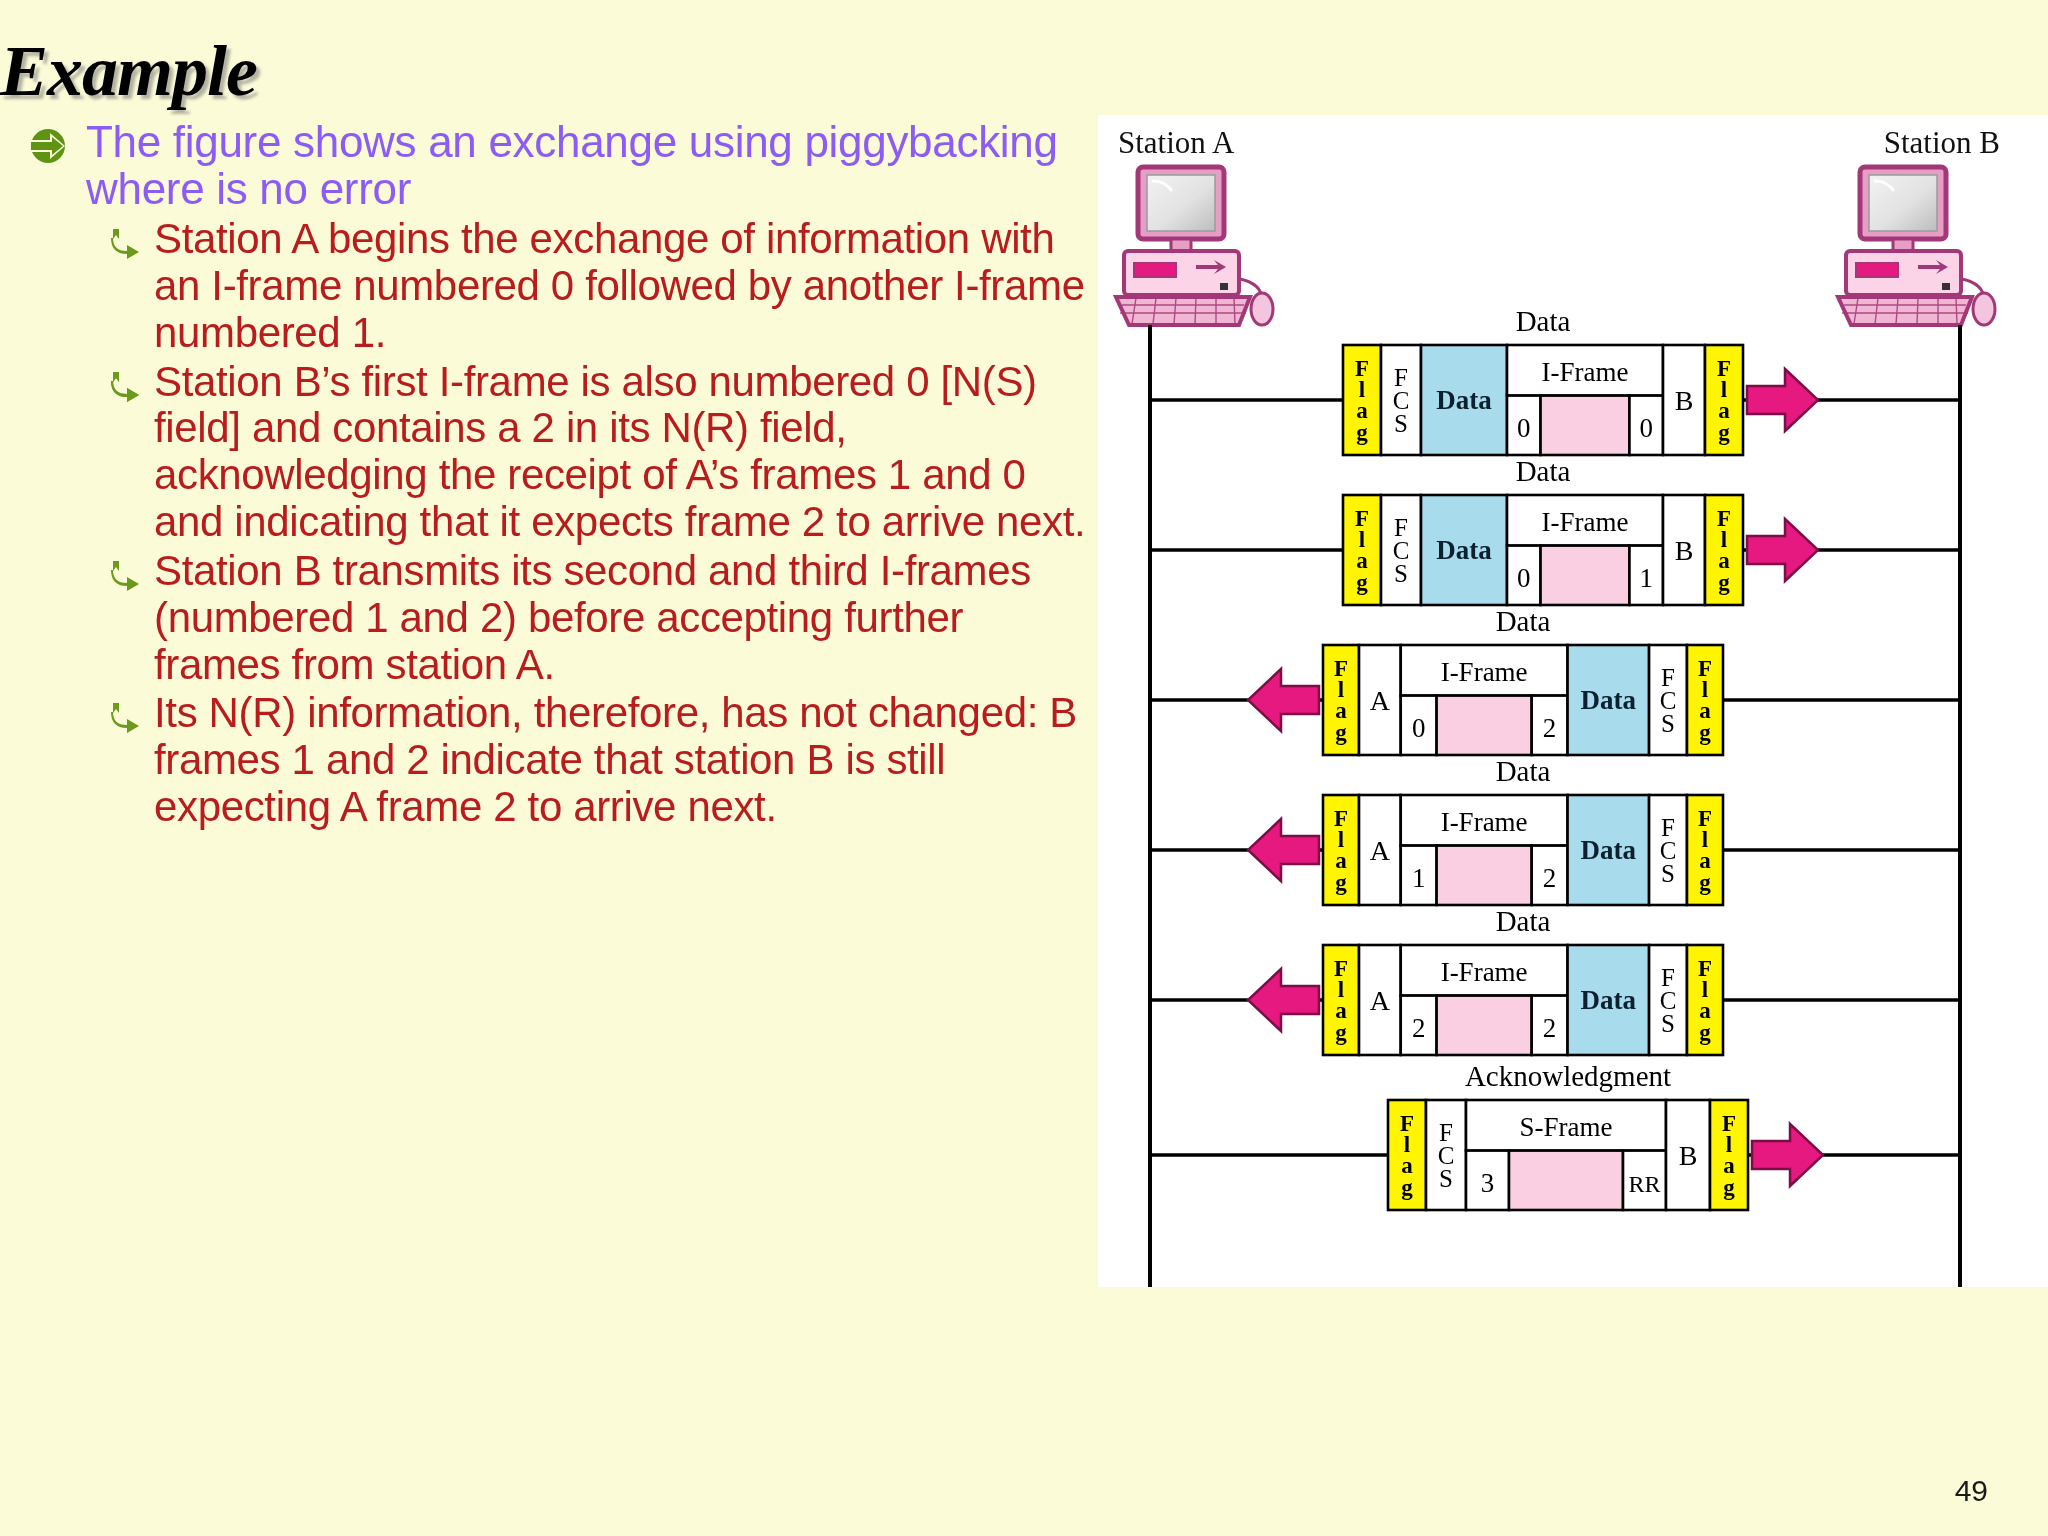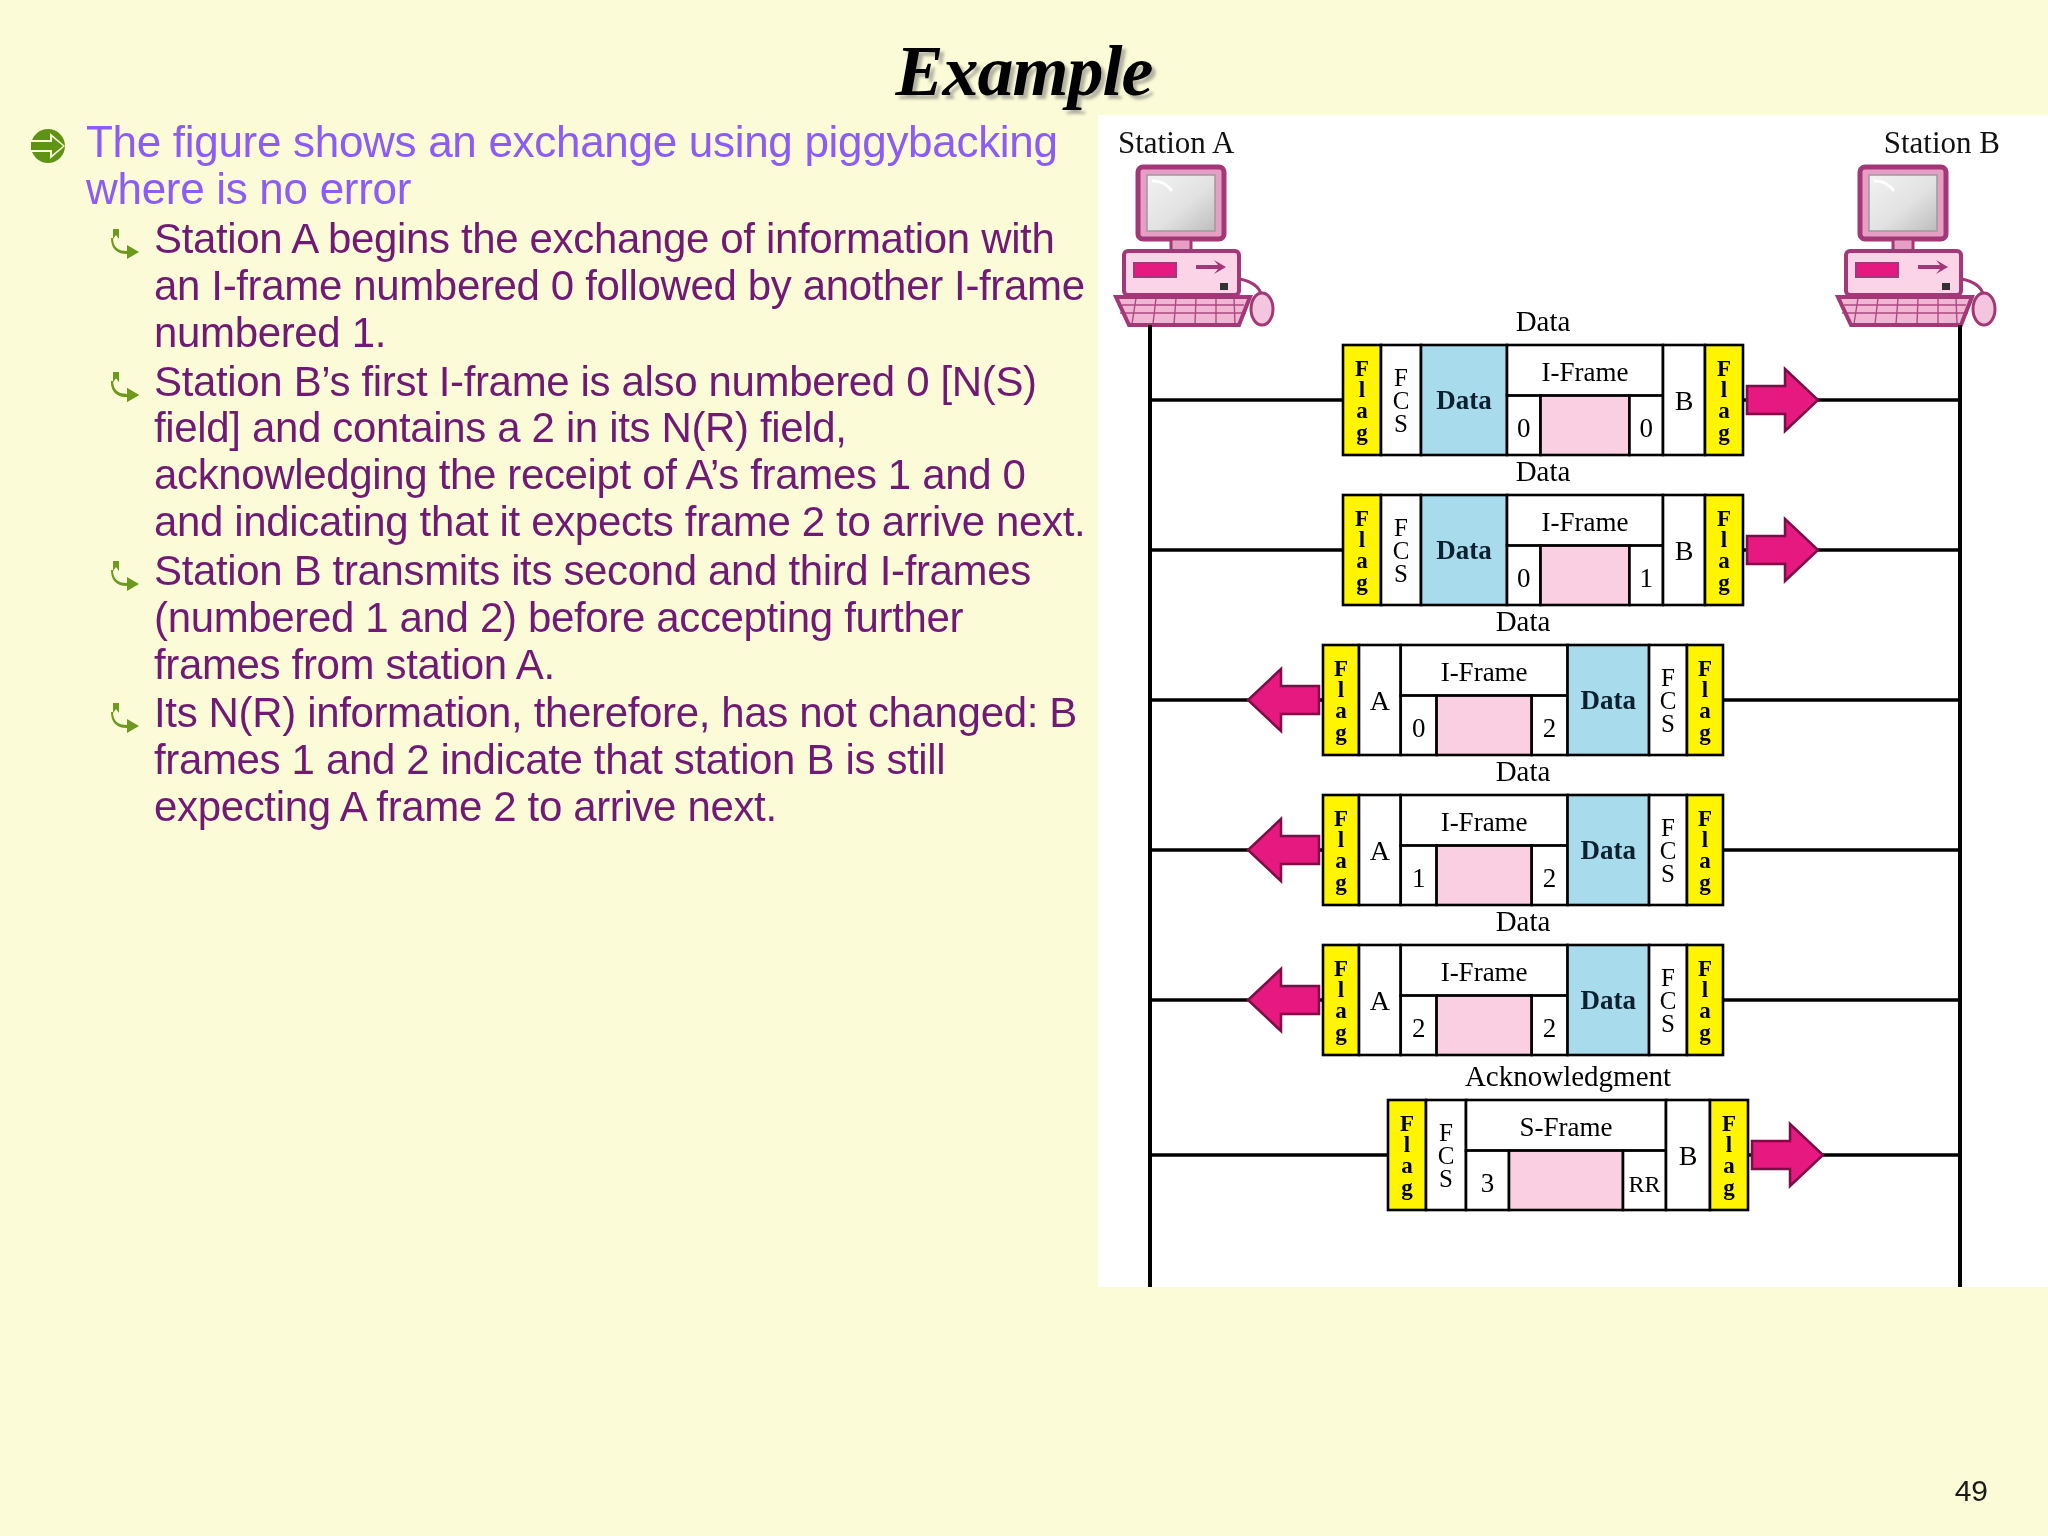--- a/index.html
+++ b/index.html
@@ -14,21 +14,20 @@
     overflow: hidden;
     position: relative;
   }
 
   
   #slide-title {
     position: absolute;
     top: 30px;
     left: 0;
     width: 2048px;
-    text-align: center;
     font-family: "Liberation Serif", serif;
     font-weight: bold;
     font-style: italic;
     font-size: 72px;
     color: #000;
     letter-spacing: -1px;
     text-shadow: 4px 4px 3px rgba(120,120,120,0.55);
   }
 
   
@@ -55,21 +54,21 @@
     width: 40px;
     height: 40px;
   }
 
   .bullet-l2 {
     position: relative;
     padding-left: 140px;
     margin-bottom: 2px;
     font-size: 42px;
     line-height: 1.115;
-    color: #701a75;
+    color: #b91c1c;
     letter-spacing: -0.35px;
   }
   .bullet-l2 .marker {
     position: absolute;
     left: 93px;
     top: 8px;
     width: 34px;
     height: 34px;
   }
 

